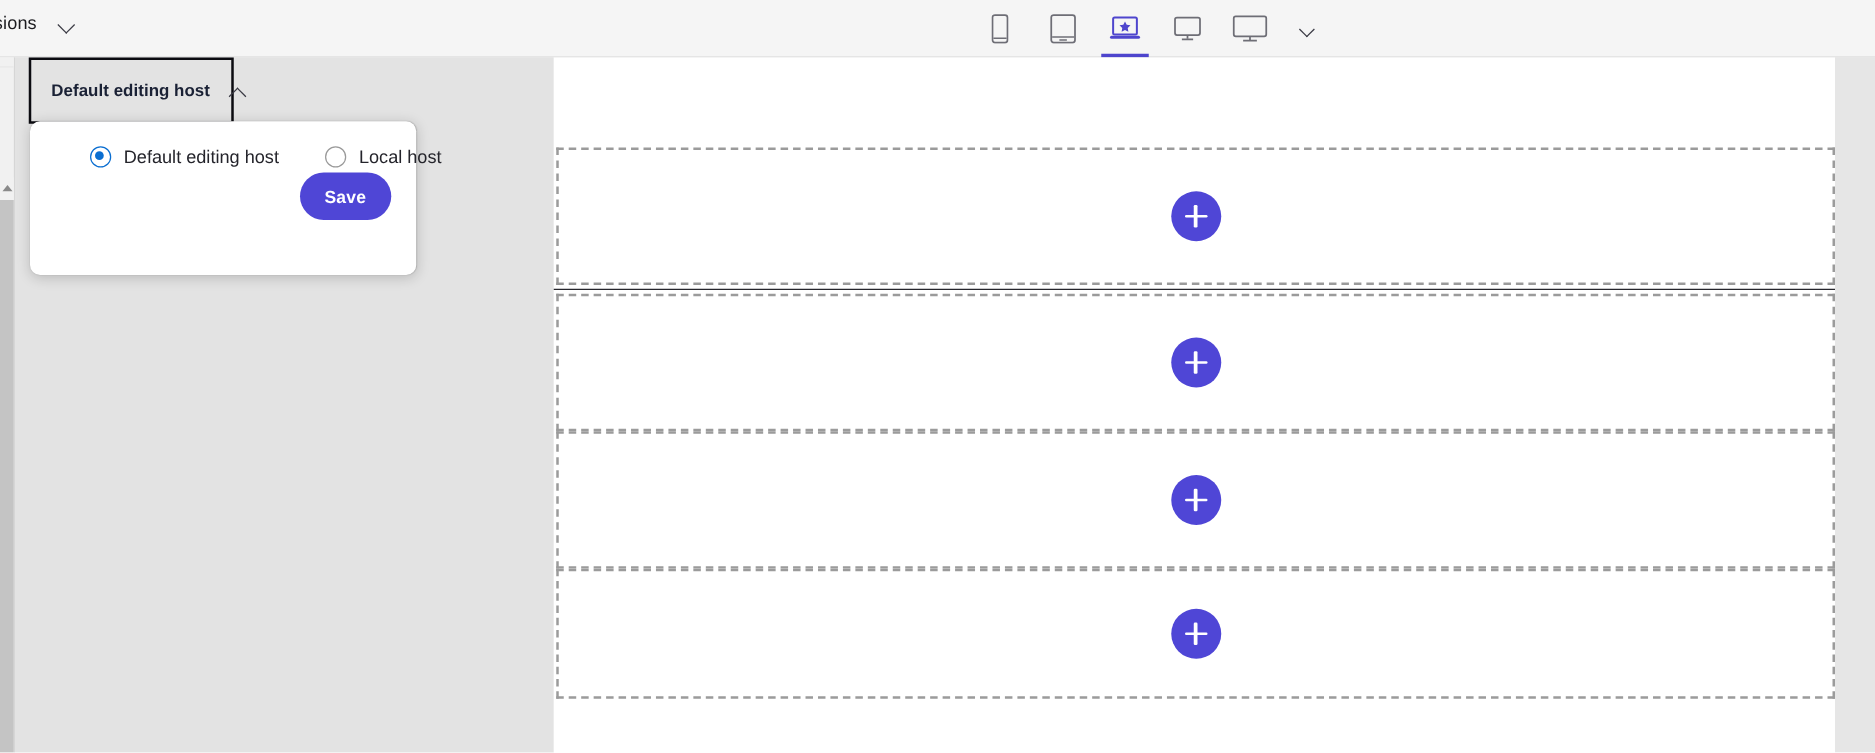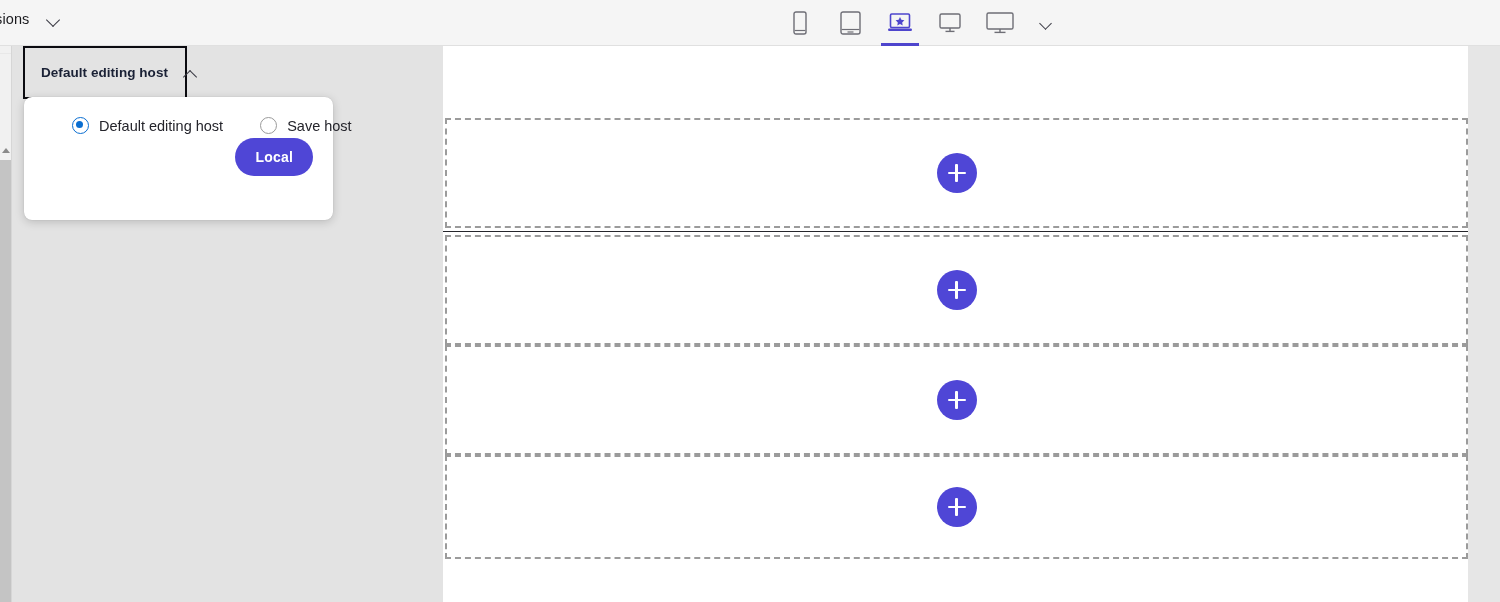--- a/index.html
+++ b/index.html
@@ -417,21 +417,21 @@
   <div class="host-panel">
     <div class="radio-row">
 
       <label class="radio-item first">
         <span class="radio-dot checked"></span>
         <span class="radio-label">Default editing host</span>
       </label>
 
       <label class="radio-item second">
         <span class="radio-dot"></span>
-        <span class="radio-label">Save host</span>
+        <span class="radio-label">Local host</span>
       </label>
 
     </div>
 
-    <button class="save-btn">Local</button>
+    <button class="save-btn">Save</button>
   </div>
 
 </div>
 
 </body></html>

